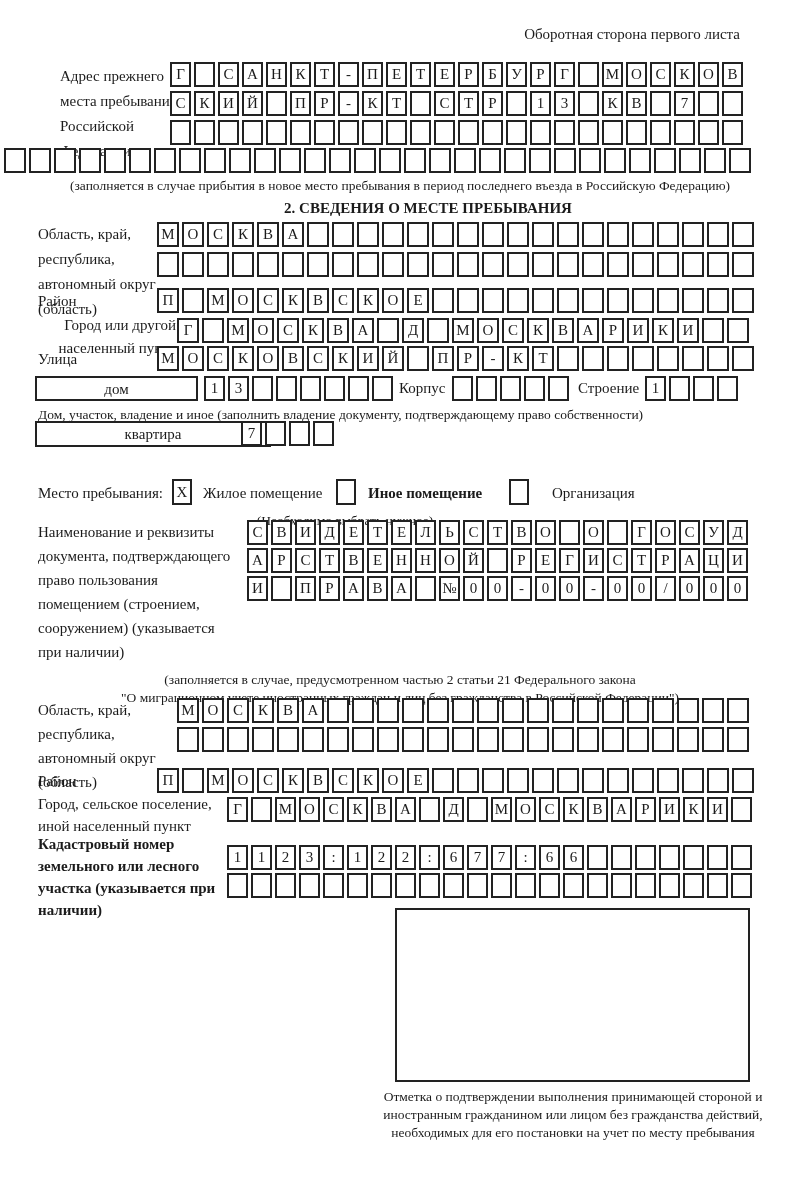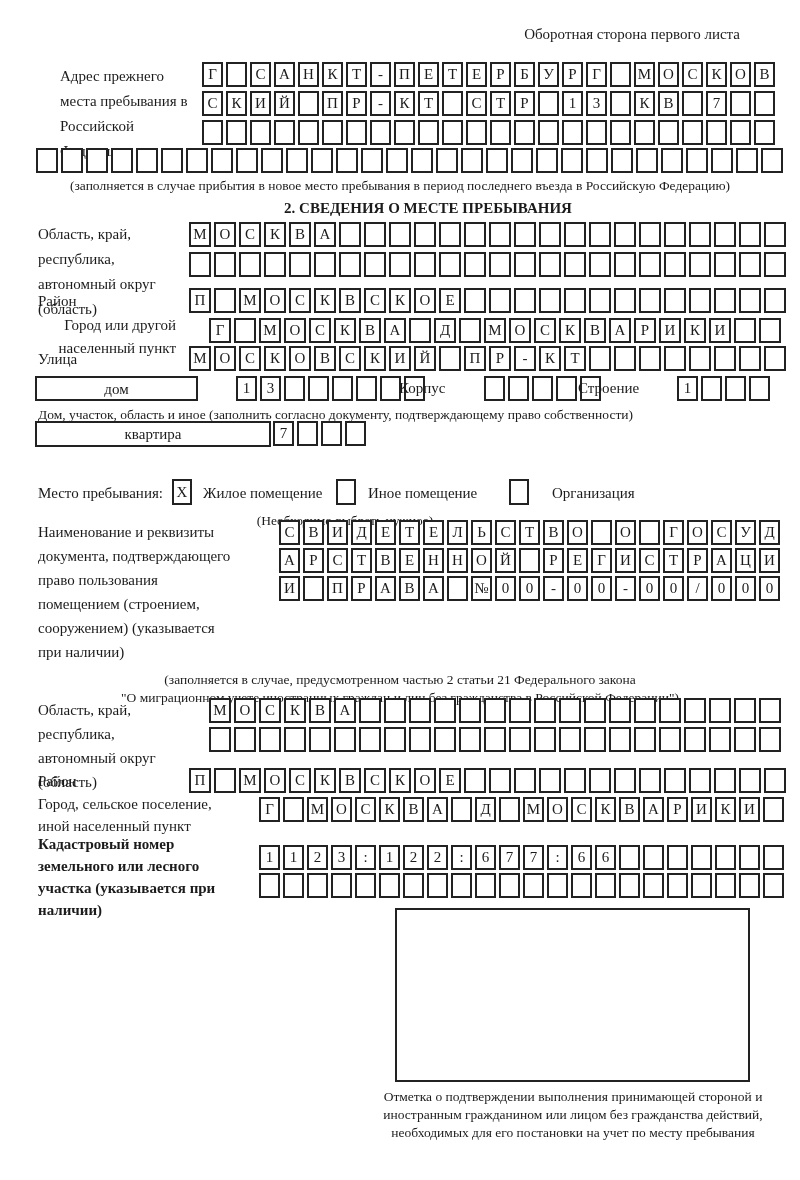--- a/index.html
+++ b/index.html
@@ -5,21 +5,21 @@
   html,body{margin:0;padding:0;background:#fff;}
   .page{
     position:relative;width:800px;height:1180px;background:#fff;
     font-family:"Liberation Serif","DejaVu Serif",serif;color:#1b1b1b;overflow:hidden;
   }
   .abs{position:absolute;}
   .label{font-size:15px;line-height:25px;}
   .small{font-size:13.5px;line-height:17px;}
   .center{left:0;width:800px;text-align:center;}
   .bold{font-weight:bold;}
-  .cellrow{position:absolute;white-space:nowrap;height:31px;margin-left:32px;}
+  .cellrow{position:absolute;white-space:nowrap;height:31px;}
   .cell{
     display:inline-block;box-sizing:border-box;width:21px;height:25px;
     border:2px solid #222;margin-right:3px;text-align:center;
     line-height:21px;font-size:15px;vertical-align:top;background:#fff;
   }
   .p25 .cell{width:22px;}
   .fieldbox{
     box-sizing:border-box;border:2px solid #222;text-align:center;
     font-size:15px;line-height:22px;background:#fff;
   }
@@ -57,30 +57,30 @@
 
   <div class="abs label" style="left:38px;top:347px;">Улица</div>
   <div class="cellrow p25" style="left:157px;top:346px;"><span class="cell">М</span><span class="cell">О</span><span class="cell">С</span><span class="cell">К</span><span class="cell">О</span><span class="cell">В</span><span class="cell">С</span><span class="cell">К</span><span class="cell">И</span><span class="cell">Й</span><span class="cell"></span><span class="cell">П</span><span class="cell">Р</span><span class="cell">-</span><span class="cell">К</span><span class="cell">Т</span><span class="cell"></span><span class="cell"></span><span class="cell"></span><span class="cell"></span><span class="cell"></span><span class="cell"></span><span class="cell"></span><span class="cell"></span></div>
 
   <div class="abs fieldbox" style="left:35px;top:376px;width:163px;height:25px;">дом</div>
   <div class="cellrow" style="left:204px;top:376px;"><span class="cell">1</span><span class="cell">3</span><span class="cell"></span><span class="cell"></span><span class="cell"></span><span class="cell"></span><span class="cell"></span><span class="cell"></span></div>
   <div class="abs label" style="left:399px;top:376px;">Корпус</div>
   <div class="cellrow" style="left:452px;top:376px;"><span class="cell"></span><span class="cell"></span><span class="cell"></span><span class="cell"></span><span class="cell"></span></div>
   <div class="abs label" style="left:578px;top:376px;">Строение</div>
   <div class="cellrow" style="left:645px;top:376px;"><span class="cell">1</span><span class="cell"></span><span class="cell"></span><span class="cell"></span></div>
-  <div class="abs small" style="left:38px;top:406px;font-size:13.5px;">Дом, участок, область и иное (заполнить согласно документу, подтверждающему право собственности)</div>
+  <div class="abs small" style="left:38px;top:406px;font-size:13.5px;">Дом, участок, владение и иное (заполнить владение документу, подтверждающему право собственности)</div>
 
   <div class="abs fieldbox" style="left:35px;top:421px;width:236px;height:26px;line-height:23px;">квартира</div>
   <div class="cellrow" style="left:241px;top:421px;"><span class="cell">7</span><span class="cell"></span><span class="cell"></span><span class="cell"></span></div>
 
   <div class="abs label" style="left:38px;top:481px;">Место пребывания:</div>
   <div class="abs checkbox" style="left:172px;top:479px;">X</div>
   <div class="abs label" style="left:203px;top:481px;">Жилое помещение</div>
   <div class="abs checkbox" style="left:336px;top:479px;"></div>
-  <div class="abs label" style="left:368px;top:481px;">Иное помещение</div>
+  <div class="abs label" style="left:368px;top:481px;font-weight:bold;">Иное помещение</div>
   <div class="abs checkbox" style="left:509px;top:479px;"></div>
   <div class="abs label" style="left:552px;top:481px;">Организация</div>
   <div class="abs small" style="left:215px;top:512px;width:260px;text-align:center;font-size:13.5px;">(Необходимо выбрать нужное)</div>
 
   <div class="abs label" style="left:38px;top:520px;width:202px;line-height:24px;">Наименование и реквизиты документа, подтверждающего право пользования помещением (строением, сооружением) (указывается при наличии)</div>
   <div class="cellrow" style="left:247px;top:520px;"><span class="cell">С</span><span class="cell">В</span><span class="cell">И</span><span class="cell">Д</span><span class="cell">Е</span><span class="cell">Т</span><span class="cell">Е</span><span class="cell">Л</span><span class="cell">Ь</span><span class="cell">С</span><span class="cell">Т</span><span class="cell">В</span><span class="cell">О</span><span class="cell"></span><span class="cell">О</span><span class="cell"></span><span class="cell">Г</span><span class="cell">О</span><span class="cell">С</span><span class="cell">У</span><span class="cell">Д</span></div>
   <div class="cellrow" style="left:247px;top:548px;"><span class="cell">А</span><span class="cell">Р</span><span class="cell">С</span><span class="cell">Т</span><span class="cell">В</span><span class="cell">Е</span><span class="cell">Н</span><span class="cell">Н</span><span class="cell">О</span><span class="cell">Й</span><span class="cell"></span><span class="cell">Р</span><span class="cell">Е</span><span class="cell">Г</span><span class="cell">И</span><span class="cell">С</span><span class="cell">Т</span><span class="cell">Р</span><span class="cell">А</span><span class="cell">Ц</span><span class="cell">И</span></div>
   <div class="cellrow" style="left:247px;top:576px;"><span class="cell">И</span><span class="cell"></span><span class="cell">П</span><span class="cell">Р</span><span class="cell">А</span><span class="cell">В</span><span class="cell">А</span><span class="cell"></span><span class="cell">№</span><span class="cell">0</span><span class="cell">0</span><span class="cell">-</span><span class="cell">0</span><span class="cell">0</span><span class="cell">-</span><span class="cell">0</span><span class="cell">0</span><span class="cell">/</span><span class="cell">0</span><span class="cell">0</span><span class="cell">0</span></div>
 
   <div class="abs small center" style="top:671px;font-size:13.5px;">(заполняется в случае, предусмотренном частью 2 статьи 21 Федерального закона</div>

